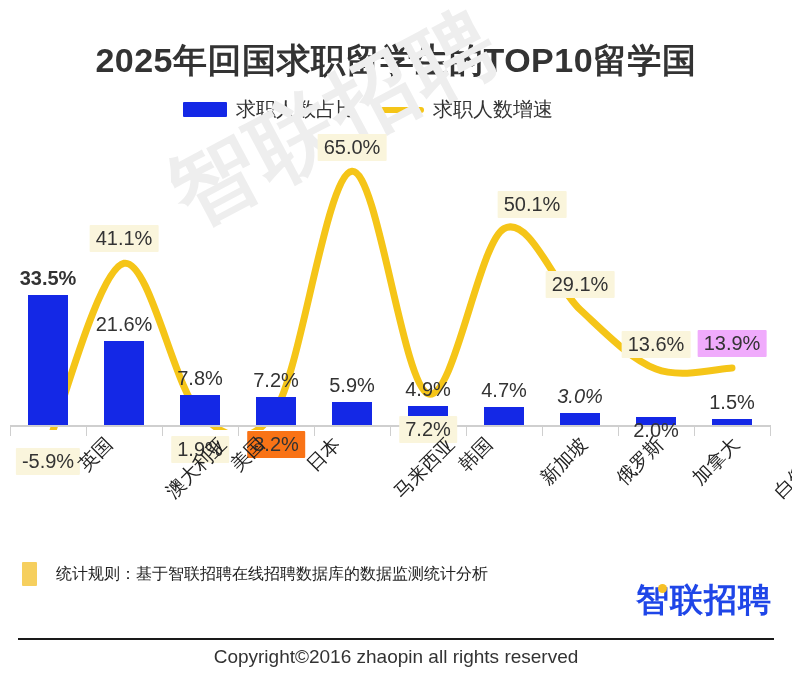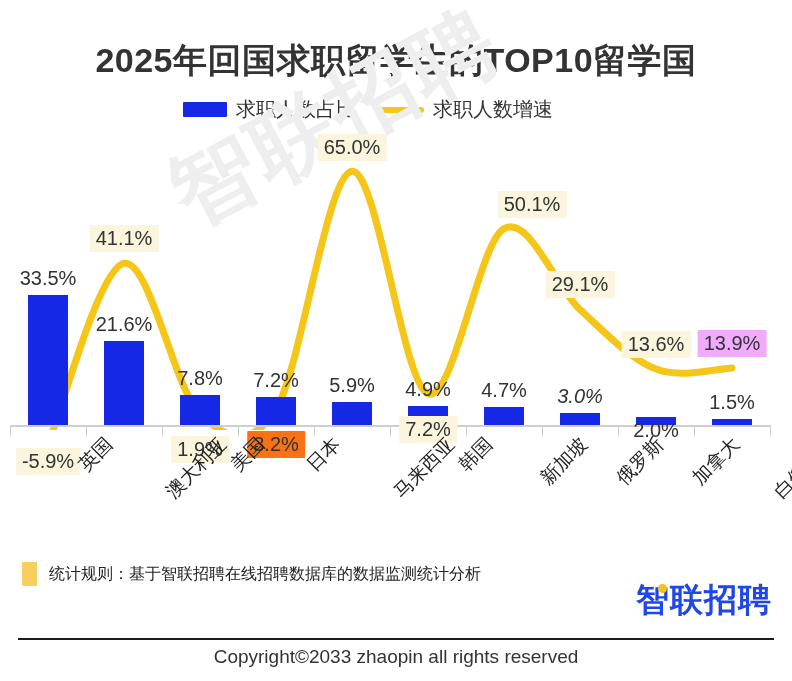--- a/index.html
+++ b/index.html
@@ -65,21 +65,21 @@
   .xlabels { position:absolute; left:0; top:432px; width:792px; height:110px; }
   .xlabel {
     position:absolute; top:0;
     font-size:19px; color:#222222; white-space:nowrap;
     transform:rotate(-45deg); transform-origin:right top;
     text-align:right;
   }
 
   
   .notes { position:absolute; left:22px; top:562px; width:560px; }
-  .note-row { display:flex; align-items:center; gap:12px; margin-bottom:9px; }
+  .note-row { display:flex; align-items:center; gap:19px; margin-bottom:9px; }
   .note-chip { width:15px; height:24px; flex:0 0 auto; border-radius:1px; }
   .note-chip.yellow { background:#f6cf5e; }
   .note-chip.blue   { background:#1f46e8; }
   .note-text { font-size:16px; color:#222222; white-space:nowrap; }
 
   .brand {
     position:absolute; right:20px; top:578px;
     font-size:33px; font-weight:bold; color:#1f46e8;
     letter-spacing:1px;
   }
@@ -140,21 +140,21 @@
         <div class="bar" style="left: 180px; width: 40px; height: 30.3333px; bottom: 5px; background: rgb(20, 40, 230);"></div>
         <div class="bar" style="left: 256px; width: 40px; height: 28px; bottom: 5px; background: rgb(20, 40, 230);"></div>
         <div class="bar" style="left: 332px; width: 40px; height: 22.9444px; bottom: 5px; background: rgb(20, 40, 230);"></div>
         <div class="bar" style="left: 408px; width: 40px; height: 19.0556px; bottom: 5px; background: rgb(20, 40, 230);"></div>
         <div class="bar" style="left: 484px; width: 40px; height: 18.2778px; bottom: 5px; background: rgb(20, 40, 230);"></div>
         <div class="bar" style="left: 560px; width: 40px; height: 11.6667px; bottom: 5px; background: rgb(20, 40, 230);"></div>
         <div class="bar" style="left: 636px; width: 40px; height: 7.77778px; bottom: 5px; background: rgb(20, 40, 230);"></div>
         <div class="bar" style="left: 712px; width: 40px; height: 6px; bottom: 5px; background: rgb(20, 40, 230);"></div>
       </div>
     <div id="bar-labels">
-        <div class="bar-label" style="left: 3px; width: 90px; top: 136.722px;">33.5%</div>
+        <div class="bar-label" style="left: 3px; width: 90px; top: 136.722px; font-weight: bold;">33.5%</div>
         <div class="bar-label" style="left: 79px; width: 90px; top: 183px;">21.6%</div>
         <div class="bar-label" style="left: 155px; width: 90px; top: 236.667px;">7.8%</div>
         <div class="bar-label" style="left: 231px; width: 90px; top: 239px;">7.2%</div>
         <div class="bar-label" style="left: 307px; width: 90px; top: 244.056px;">5.9%</div>
         <div class="bar-label" style="left: 383px; width: 90px; top: 247.944px;">4.9%</div>
         <div class="bar-label" style="left: 459px; width: 90px; top: 248.722px;">4.7%</div>
         <div class="bar-label" style="left: 535px; width: 90px; top: 255.333px; font-style: italic;">3.0%</div>
         <div class="bar-label" style="left: 611px; width: 90px; top: 269px; margin-top: 20px;">2.0%</div>
         <div class="bar-label" style="left: 687px; width: 90px; top: 261px;">1.5%</div>
       </div>
@@ -191,15 +191,15 @@
       <span class="note-text">统计规则：基于智联招聘在线招聘数据库的数据监测统计分析</span>
     </div>
   </div>
 
   <div class="brand">
     <span class="dot"></span>
     <span>智联招聘</span>
   </div>
 
   <div class="rule"></div>
-  <div class="copyright">Copyright©2033 zhaopin all rights reserved</div>
+  <div class="copyright">Copyright©2016 zhaopin all rights reserved</div>
 
 </div>
 
 </body></html>

